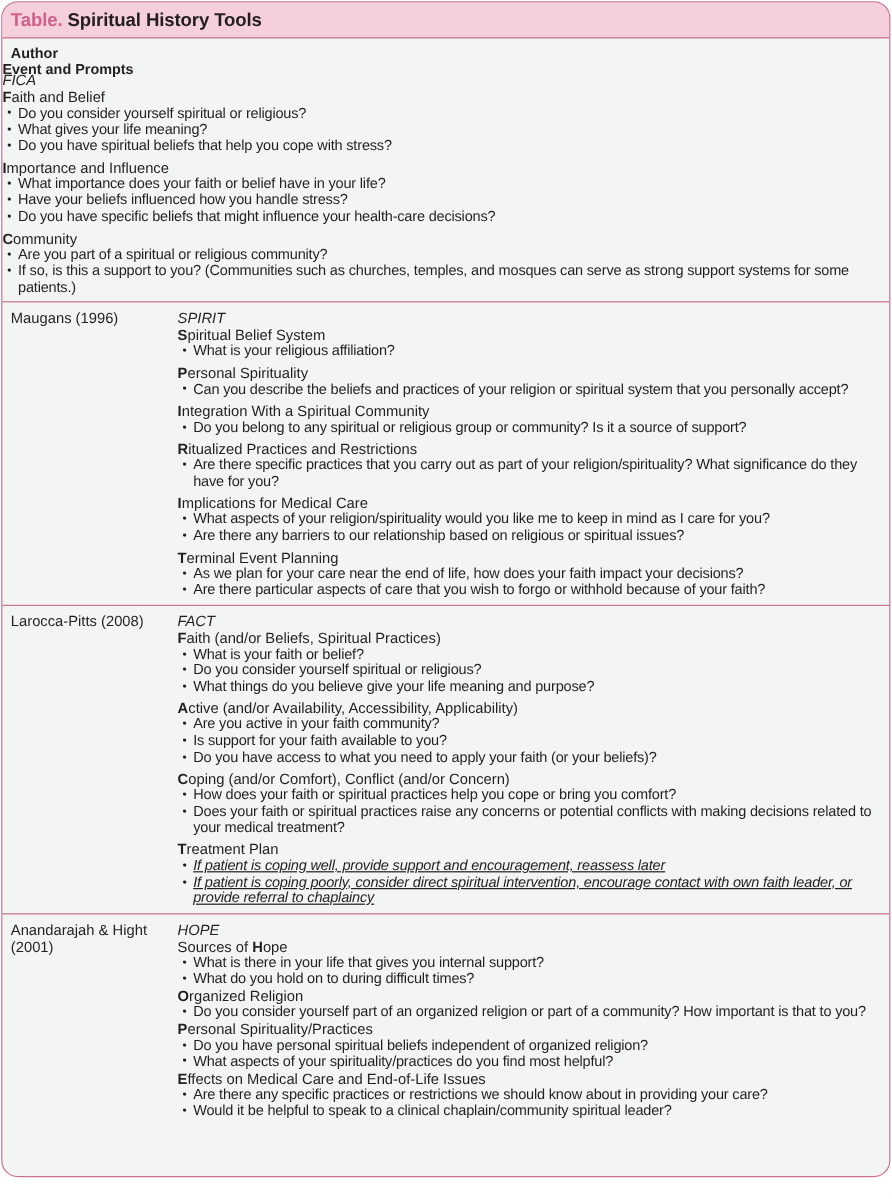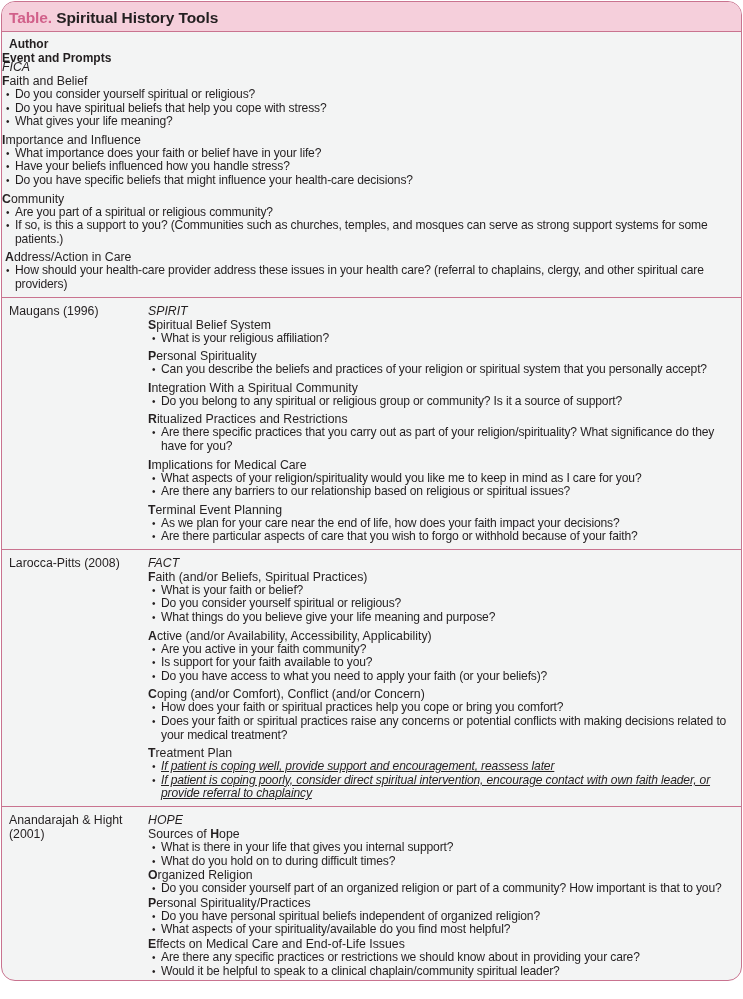--- a/index.html
+++ b/index.html
@@ -49,43 +49,37 @@
     <div class="col-tool">Event and Prompts</div>
   </div>
   <div id="rows">
       <div class="row">
         <div class="col-tool">
           <div class="acronym">FICA</div>
           <div class="section">
             <div class="section-title"><span></span><b>F</b><span>aith and Belief</span></div>
             <ul class="prompts">
               <li>Do you consider yourself spiritual or religious?</li>
+              <li>What gives your life meaning?</li>
               <li>Do you have spiritual beliefs that help you cope with stress?</li>
-              <li>What gives your life meaning?</li>
             </ul>
           </div>
           <div class="section">
             <div class="section-title"><span></span><b>I</b><span>mportance and Influence</span></div>
             <ul class="prompts">
               <li>What importance does your faith or belief have in your life?</li>
               <li>Have your beliefs influenced how you handle stress?</li>
               <li>Do you have specific beliefs that might influence your health-care decisions?</li>
             </ul>
           </div>
           <div class="section">
             <div class="section-title"><span></span><b>C</b><span>ommunity</span></div>
             <ul class="prompts">
               <li>Are you part of a spiritual or religious community?</li>
               <li>If so, is this a support to you? (Communities such as churches, temples, and mosques can serve as strong support systems for some patients.)</li>
-            </ul>
-          </div>
-          <div class="section">
-            <div class="section-title indent-a"><span></span><b>A</b><span>ddress/Action in Care</span></div>
-            <ul class="prompts">
-              <li>How should your health-care provider address these issues in your health care? (referral to chaplains, clergy, and other spiritual care providers)</li>
             </ul>
           </div>
         </div>
       </div>
       <div class="row">
         <div class="col-author">Maugans (1996)</div>
         <div class="col-tool">
           <div class="acronym">SPIRIT</div>
           <div class="section">
             <div class="section-title"><span></span><b>S</b><span>piritual Belief System</span></div>
@@ -177,21 +171,21 @@
           <div class="section tight">
             <div class="section-title"><span></span><b>O</b><span>rganized Religion</span></div>
             <ul class="prompts">
               <li>Do you consider yourself part of an organized religion or part of a community? How important is that to you?</li>
             </ul>
           </div>
           <div class="section tight">
             <div class="section-title"><span></span><b>P</b><span>ersonal Spirituality/Practices</span></div>
             <ul class="prompts">
               <li>Do you have personal spiritual beliefs independent of organized religion?</li>
-              <li>What aspects of your spirituality/available do you find most helpful?</li>
+              <li>What aspects of your spirituality/practices do you find most helpful?</li>
             </ul>
           </div>
           <div class="section tight">
             <div class="section-title"><span></span><b>E</b><span>ffects on Medical Care and End-of-Life Issues</span></div>
             <ul class="prompts">
               <li>Are there any specific practices or restrictions we should know about in providing your care?</li>
               <li>Would it be helpful to speak to a clinical chaplain/community spiritual leader?</li>
             </ul>
           </div>
         </div>

